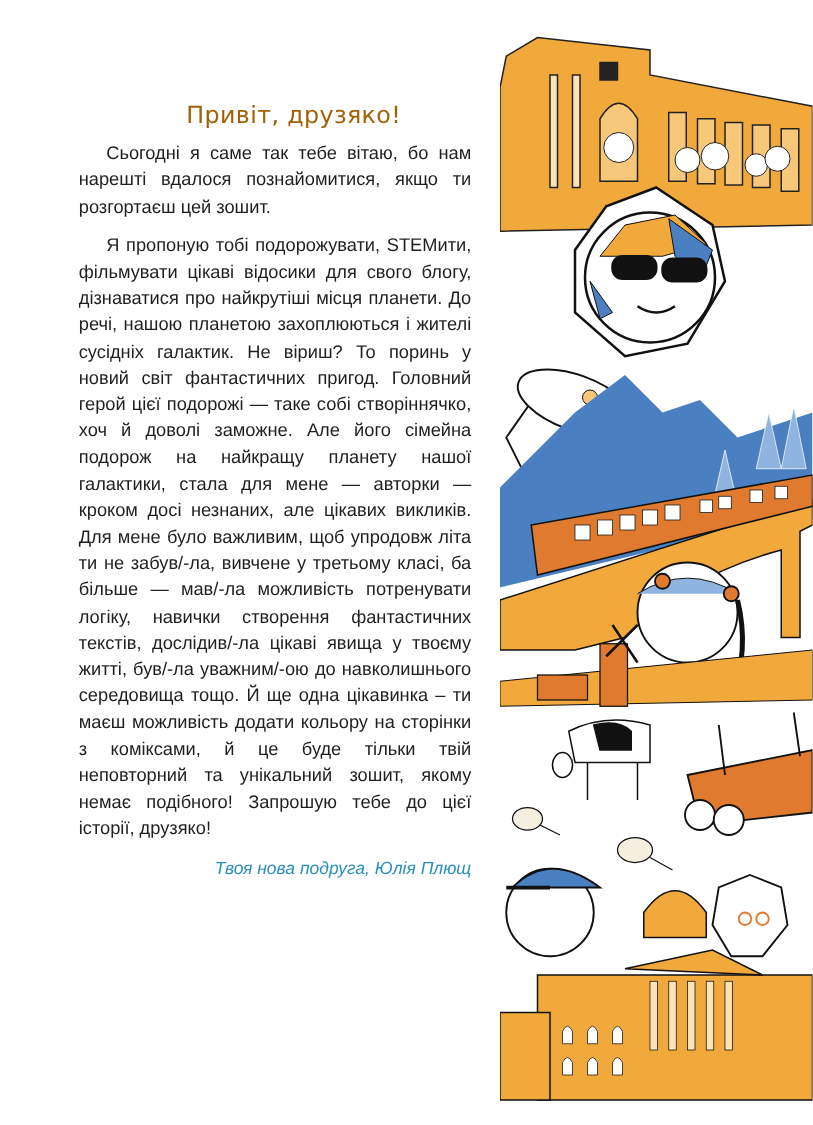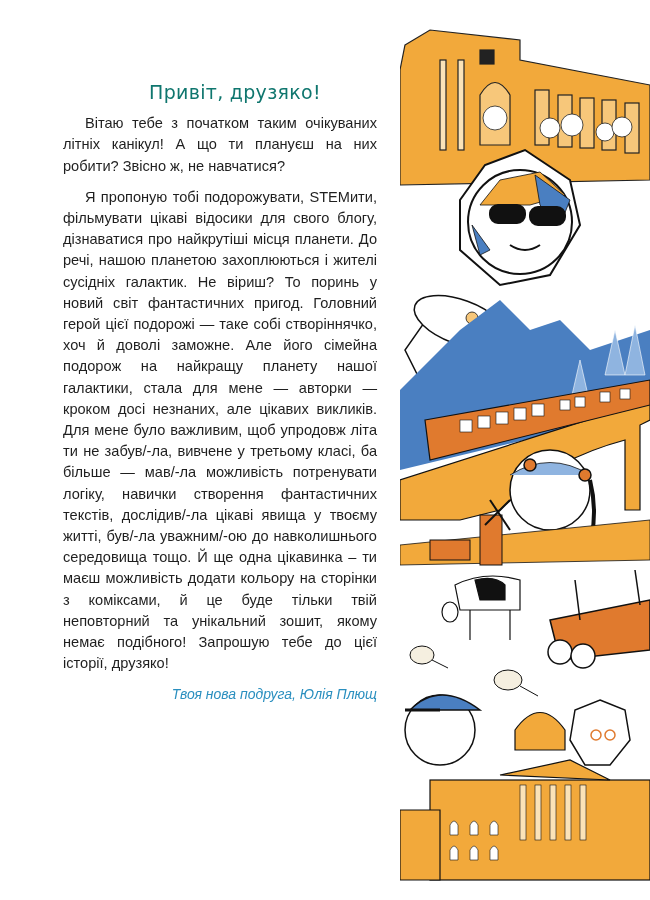--- a/index.html
+++ b/index.html
@@ -6,38 +6,38 @@
     body {
       width: 650px; height: 900px; overflow: hidden; background: #ffffff;
       position: relative; font-family: "Liberation Sans", sans-serif; color: #1f1f1f;
     }
     .text-col {
       position: absolute; left: 63px; top: 82px; width: 314px;
       font-size: 14.6px; line-height: 21.2px; text-align: justify;
       font-family: "Liberation Sans", sans-serif;
     }
     .title {
-      color: #0f766e; font-size: 19px; text-align: center; margin: 0 0 10px 0;
+      color: #a16207; font-size: 19px; text-align: center; margin: 0 0 10px 0;
       padding-left: 30px; letter-spacing: 0.3px; font-weight: normal;
       font-family: "DejaVu Sans", sans-serif;
     }
     .para { text-indent: 22px; margin: 0; hyphens: auto; }
     .para.gap { margin-top: 10px; }
     .ps-label { font-style: italic; }
     .signature {
       color: #2a8fbf; font-style: italic; text-align: right; margin-top: 10px; font-size: 14px;
     }
     .art { position: absolute; left: 400px; top: 0; width: 250px; height: 900px; }
   </style>
 </head>
 <body>
 
 <div class="text-col">
   <h1 class="title">Привіт, друзяко!</h1>
-  <p class="para">Вітаю тебе з початком таким очікуваних літніх канікул! А що ти плануєш на них робити? Звісно ж, не навчатися?</p>
+  <p class="para">Сьогодні я саме так тебе вітаю, бо нам нарешті вдалося познайомитися, якщо ти розгортаєш цей зошит.</p>
   <p class="para gap">Я пропоную тобі подорожувати, STEMити, фільмувати цікаві відосики для свого блогу, дізнаватися про найкрутіші місця планети. До речі, нашою планетою захоплюються і жителі сусідніх галактик. Не віриш? То поринь у новий світ фантастичних пригод. Головний герой цієї подорожі — таке собі створіннячко, хоч й доволі заможне. Але його сімейна подорож на найкращу планету нашої галактики, стала для мене — авторки — кроком досі незнаних, але цікавих викликів. Для мене було важливим, щоб упродовж літа ти не забув/-ла, вивчене у третьому класі, ба більше — мав/-ла можливість потренувати логіку, навички створення фантастичних текстів, дослідив/-ла цікаві явища у твоєму житті, був/-ла уважним/-ою до навколишнього середовища тощо. Й ще одна цікавинка – ти маєш можливість додати кольору на сторінки з коміксами, й це буде тільки твій неповторний та унікальний зошит, якому немає подібного! Запрошую тебе до цієї історії, друзяко!</p>
   <div class="signature">Твоя нова подруга, Юлія Плющ</div>
 </div>
 
 <svg class="art" viewBox="0 0 250 900" xmlns="http://www.w3.org/2000/svg">
 
   <g stroke="#222" stroke-width="1.2">
     <path d="M5 45 L30 30 L120 40 L120 60 L250 85 L250 180 L0 185 L0 70 Z" fill="#f2a93b"></path>
     <rect x="40" y="60" width="6" height="90" fill="#fbe3b8"></rect>
     <rect x="58" y="60" width="6" height="90" fill="#fbe3b8"></rect>

